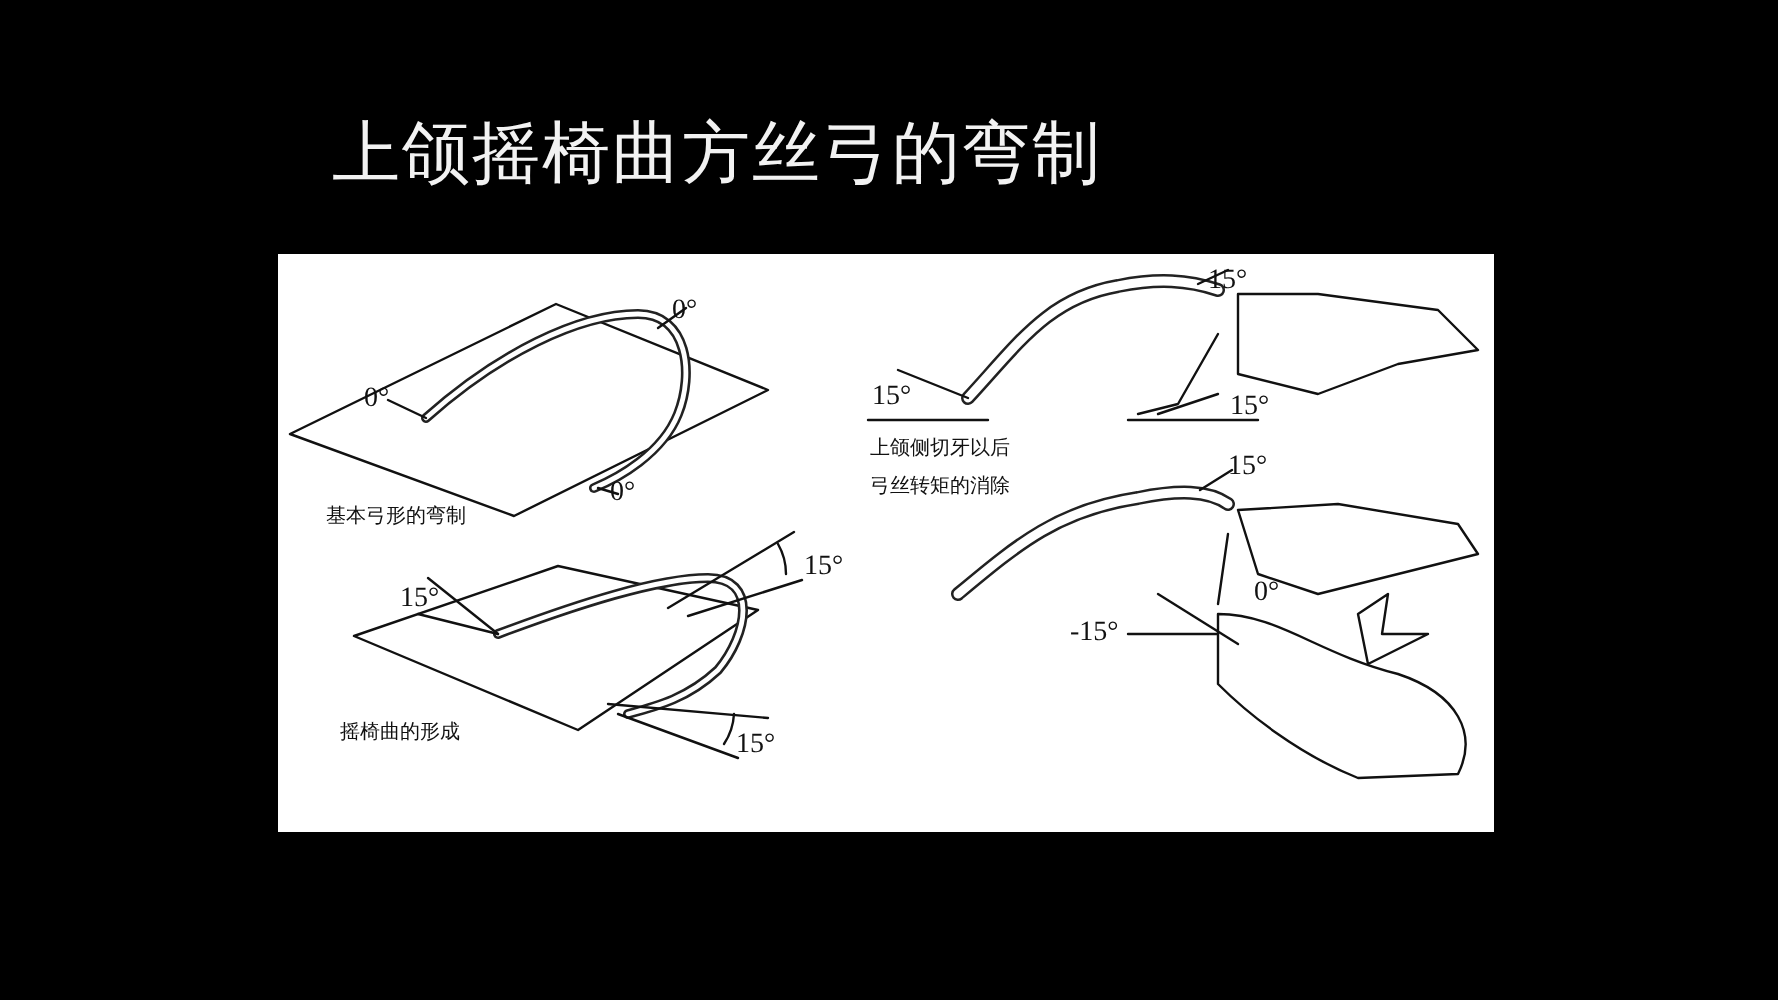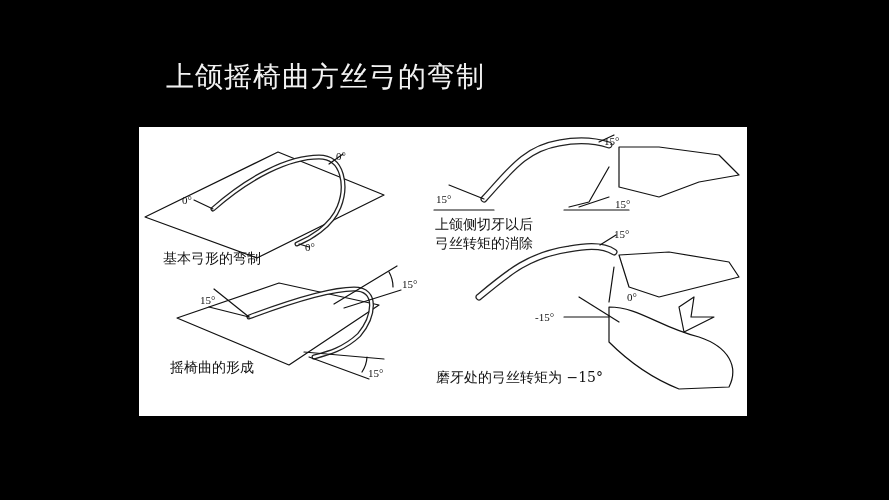--- a/index.html
+++ b/index.html
@@ -3,33 +3,33 @@
   <meta charset="utf-8">
   <style>
     html, body { margin: 0; padding: 0; }
     body {
       width: 889px; height: 500px; background: #000000; position: relative; overflow: hidden;
       font-family: "DejaVu Serif", "Liberation Serif", serif;
     }
     .slide-title {
       position: absolute; left: 166px; top: 52px; width: 460px; height: 50px;
       color: #f2f2f2; font-family: "DejaVu Sans", "Liberation Sans", sans-serif;
-      font-size: 28px; line-height: 50px; letter-spacing: 1px; white-space: nowrap;
+      font-size: 34px; line-height: 50px; letter-spacing: 1px; white-space: nowrap;
     }
     .figure-panel {
       position: absolute; left: 139px; top: 127px; width: 608px; height: 289px;
       background: #ffffff;
     }
     .figure-panel svg { position: absolute; left: 0; top: 0; }
     .caption {
-      position: absolute; color: #111; font-size: 14px; line-height: 17px; white-space: nowrap;
+      position: absolute; color: #111; font-size: 10px; line-height: 17px; white-space: nowrap;
       font-family: "DejaVu Serif", "Liberation Serif", serif;
     }
     .angle {
-      position: absolute; color: #111; font-size: 11px; line-height: 12px; white-space: nowrap;
+      position: absolute; color: #111; font-size: 14px; line-height: 12px; white-space: nowrap;
       font-family: "Liberation Serif", "DejaVu Serif", serif;
     }
   </style>
 </head>
 <body>
 
 <div class="slide-title">上颌摇椅曲方丝弓的弯制</div>
 
 <div class="figure-panel">
   <svg width="608" height="289" viewBox="0 0 608 289">
@@ -85,25 +85,24 @@
   </svg>
 
   <div class="angle" style="left:197px; top:23px;">0°</div>
   <div class="angle" style="left:43px; top:67px;">0°</div>
   <div class="angle" style="left:166px; top:114px;">0°</div>
   <div class="caption" style="left:24px; top:123px;">基本弓形的弯制</div>
 
   <div class="angle" style="left:61px; top:167px;">15°</div>
   <div class="angle" style="left:263px; top:151px;">15°</div>
   <div class="angle" style="left:229px; top:240px;">15°</div>
-  <div class="caption" style="left:31px; top:232px;">摇椅曲的形成</div>
+  <div class="caption" style="left:31px; top:232px;font-family:Liberation Mono, monospace;">摇椅曲的形成</div>
 
   <div class="angle" style="left:465px; top:8px;">15°</div>
   <div class="angle" style="left:297px; top:66px;">15°</div>
   <div class="angle" style="left:476px; top:71px;">15°</div>
   <div class="caption" style="left:296px; top:89px;">上颌侧切牙以后</div>
   <div class="caption" style="left:296px; top:108px;">弓丝转矩的消除</div>
 
   <div class="angle" style="left:475px; top:101px;">15°</div>
   <div class="angle" style="left:488px; top:164px;">0°</div>
   <div class="angle" style="left:396px; top:184px;text-align:center;">-15°</div>
-  <div class="caption" style="left:297px; top:242px;">磨牙处的弓丝转矩为 −15°</div>
 </div>
 
 </body></html>

